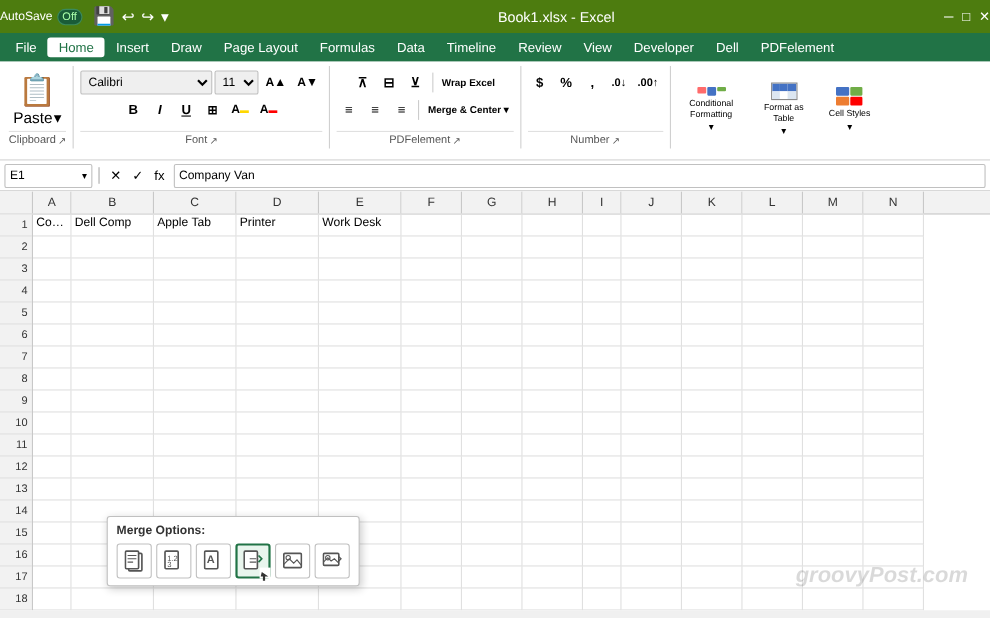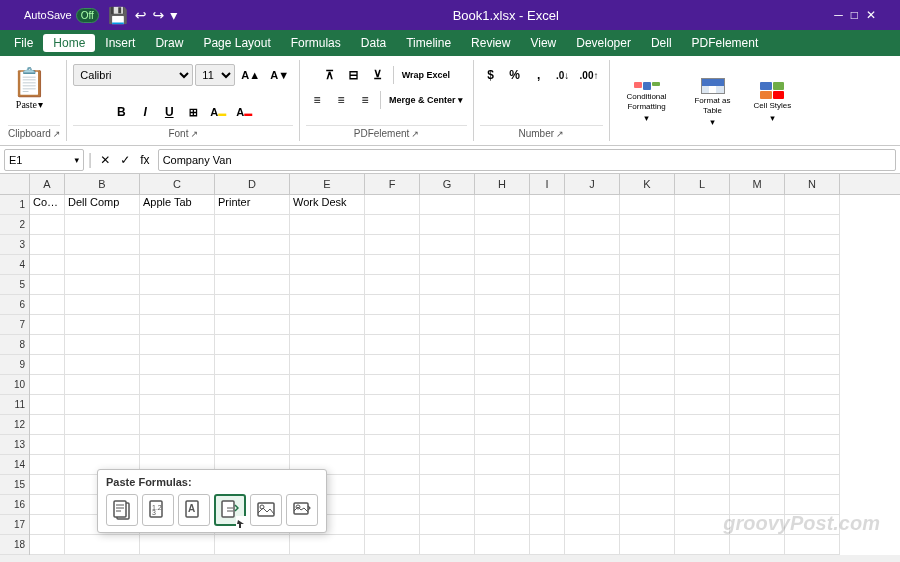--- a/index.html
+++ b/index.html
@@ -1,25 +1,25 @@
 <!DOCTYPE html>
 <html><head>
   <meta charset="utf-8">
   <style>
     * { box-sizing: border-box; margin: 0; padding: 0; }
     body { font-family: 'Segoe UI', Arial, sans-serif; font-size: 12px; background: #f0f0f0; overflow: hidden; }
 
     
     .title-bar {
-      background: #4c1d95;
+      background: #4d7c0f;
       color: white;
       height: 30px;
       display: flex;
       align-items: center;
-      padding: 0 24px;
+      padding: 0 0;
       justify-content: space-between;
     }
     .title-bar-left { display: flex; align-items: center; gap: 6px; }
     .title-bar-center { font-size: 13px; font-weight: 400; }
     .title-bar-right { display: flex; align-items: center; gap: 8px; }
     .autosave-badge {
       display: flex; align-items: center; gap: 4px; font-size: 11px;
     }
     .autosave-toggle {
       background: #1a5c38; border: 1px solid #3a8a5c; border-radius: 10px;
@@ -290,31 +290,31 @@
   <div class="menu-item">PDFelement</div>
 </div>
 
 <div class="ribbon">
   <div class="ribbon-groups">
 
     <div class="ribbon-group clipboard-group">
       <div class="ribbon-group-content">
         <div class="paste-btn">
           <span class="paste-icon">📋</span>
-          <span style="font-size:10px;display:flex;align-items:center;gap:1px;font-family:Liberation Serif, serif;">Paste <span>▾</span></span>
+          <span style="font-size:14px;display:flex;align-items:center;gap:1px;">Paste <span>▾</span></span>
         </div>
       </div>
       <div class="ribbon-group-label">
         <span>Clipboard</span>
         <span class="expand-arrow">↗</span>
       </div>
     </div>
 
     <div class="ribbon-group">
-      <div class="ribbon-group-content" style="flex-direction:column;gap:15px;padding-top:4px;">
+      <div class="ribbon-group-content" style="flex-direction:column;gap:3px;padding-top:4px;">
         <div class="font-row">
           <select class="font-select">
             <option>Calibri</option>
           </select>
           <select class="size-select">
             <option>11</option>
           </select>
           <button class="font-btn" style="font-size:11px;">A▲</button>
           <button class="font-btn" style="font-size:11px;">A▼</button>
         </div>
@@ -769,21 +769,21 @@
             <div class="grid-cell" style="width: 55px; min-width: 55px;"></div>
             <div class="grid-cell" style="width: 55px; min-width: 55px;"></div>
             <div class="grid-cell" style="width: 55px; min-width: 55px;"></div>
             <div class="grid-cell" style="width: 55px; min-width: 55px;"></div>
           </div>
         </div>
     </div>
   </div>
 
   <div class="paste-options-popup">
-    <div class="paste-options-title">Paste Formulas:</div>
+    <div class="paste-options-title">Merge Options:</div>
     <div class="paste-options-icons">
       <div class="paste-opt-btn" title="Paste">
         <svg width="18" height="20" viewBox="0 0 18 20">
             <rect x="4" y="3" width="12" height="16" rx="1" fill="none" stroke="#555" stroke-width="1.5"></rect>
             <rect x="1" y="1" width="12" height="16" rx="1" fill="white" stroke="#555" stroke-width="1.5"></rect>
             <line x1="3" y1="5" x2="11" y2="5" stroke="#555" stroke-width="1"></line>
             <line x1="3" y1="8" x2="11" y2="8" stroke="#555" stroke-width="1"></line>
             <line x1="3" y1="11" x2="8" y2="11" stroke="#555" stroke-width="1"></line>
           </svg>
       </div>

